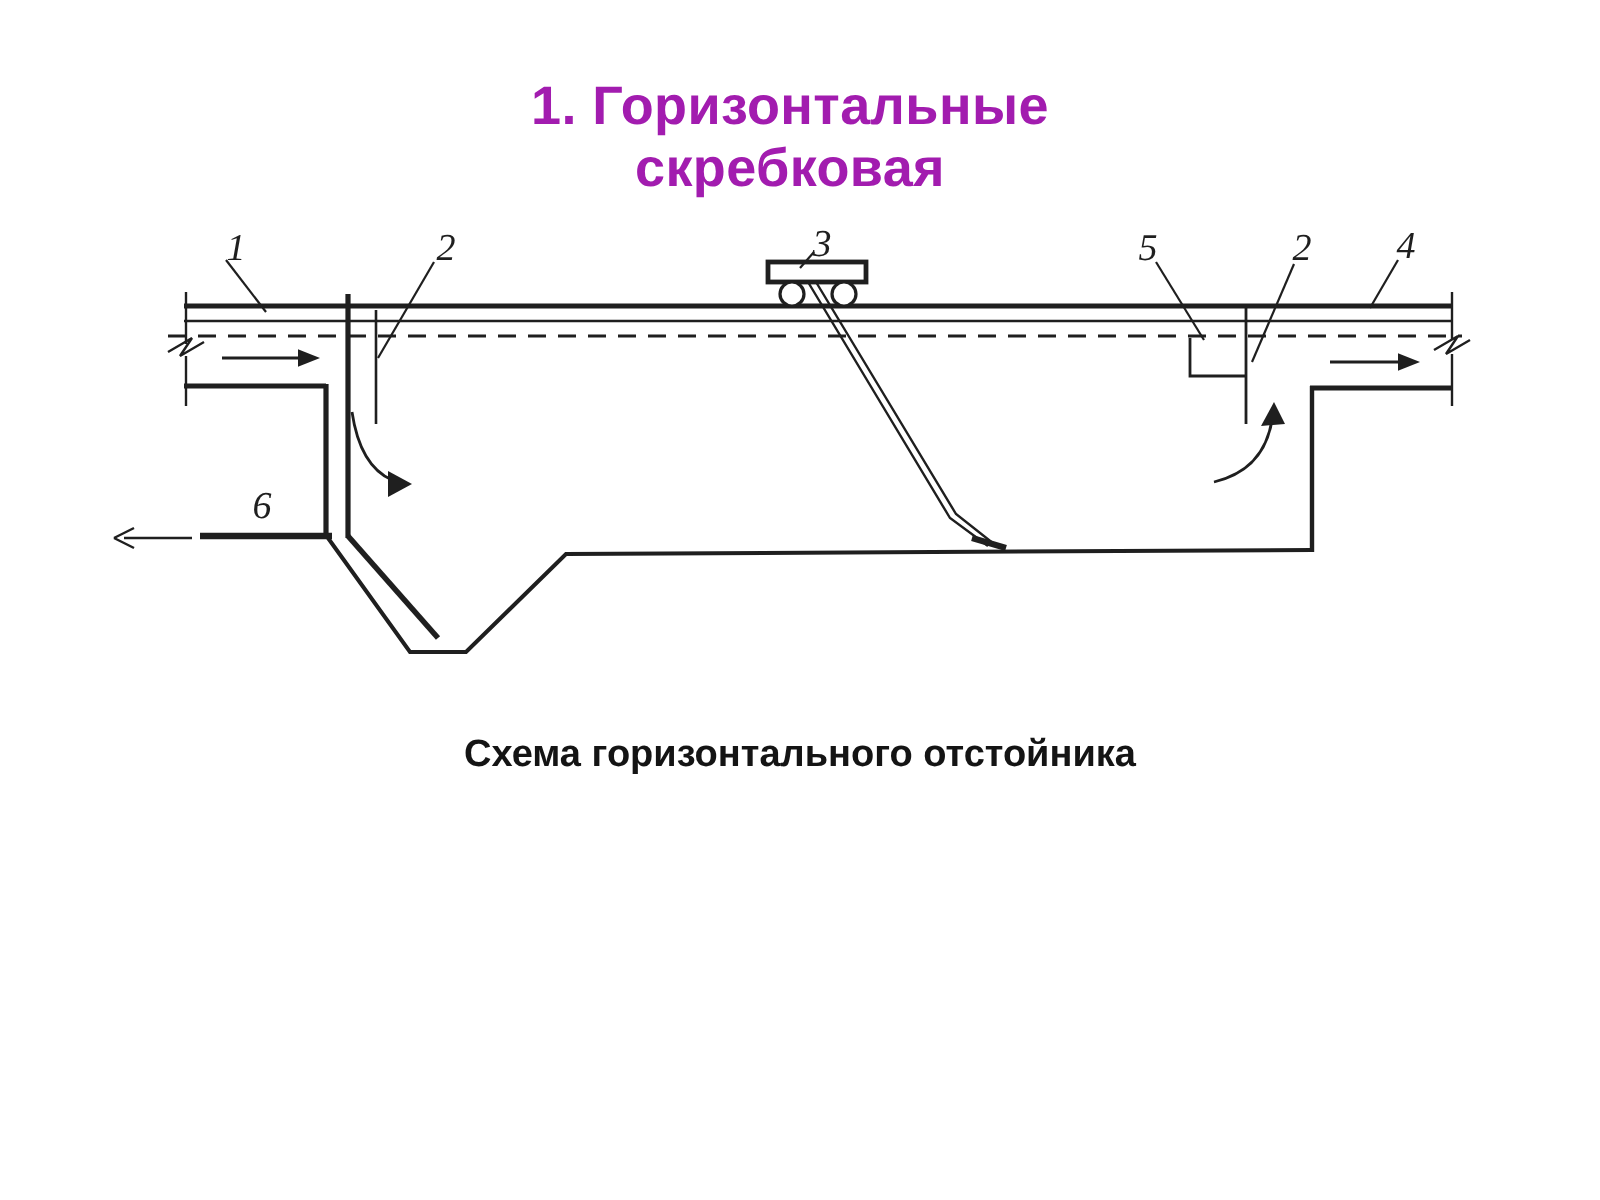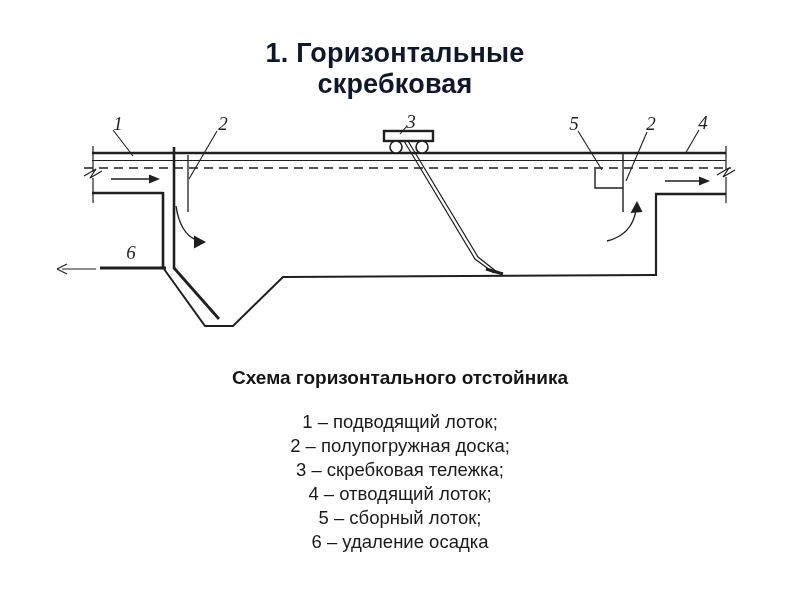--- a/index.html
+++ b/index.html
@@ -8,21 +8,21 @@
     width:800px;height:600px;
     background:#ffffff;
     overflow:hidden;
     font-family:"Liberation Sans", sans-serif;
     color:#111111;
   }
   .title{
     position:absolute;left:0;top:38px;width:790px;
     text-align:center;
     font-size:27px;line-height:31px;font-weight:bold;
-    color:#0f172a;
+    color:#a21caf;
     letter-spacing:0.2px;
   }
   .caption{
     position:absolute;left:0;top:367px;width:800px;
     text-align:center;
     font-size:19px;font-weight:bold;
     color:#141414;
   }
   .legend{
     position:absolute;left:0;top:410px;width:800px;
@@ -141,22 +141,14 @@
       <text class="lbl" x="411" y="128" text-anchor="middle">3</text>
       <text class="lbl" x="574" y="130" text-anchor="middle">5</text>
       <text class="lbl" x="651" y="130" text-anchor="middle">2</text>
       <text class="lbl" x="703" y="129" text-anchor="middle">4</text>
       <text class="lbl" x="131" y="259" text-anchor="middle">6</text>
     </g>
   </svg>
 
   <div class="caption">Схема горизонтального отстойника</div>
 
-  <div class="legend">
-    <div>1 – подводящий лоток;</div>
-    <div>2 – полупогружная доска;</div>
-    <div>3 – скребковая тележка;</div>
-    <div>4 – отводящий лоток;</div>
-    <div>5 – сборный лоток;</div>
-    <div>6 – удаление осадка</div>
-  </div>
 
 </div>
 
 </body></html>

